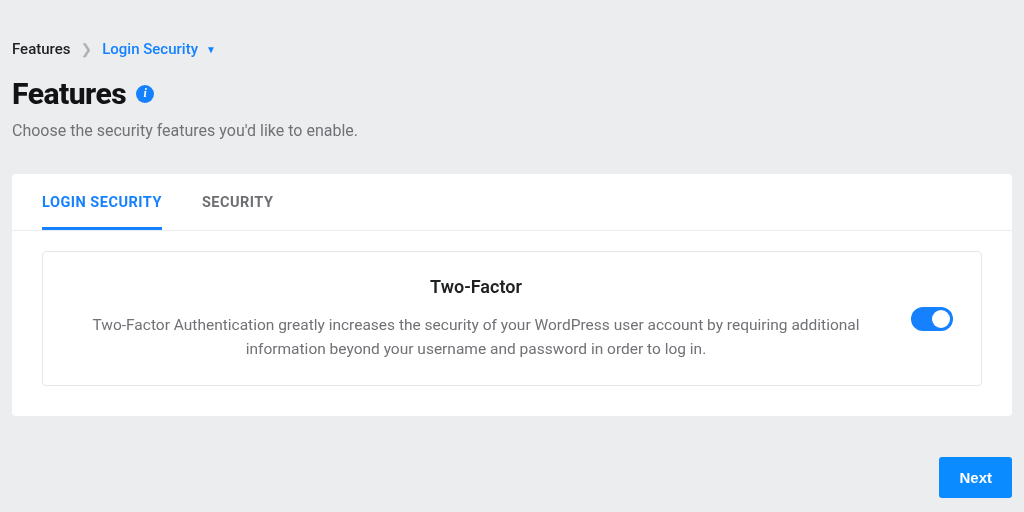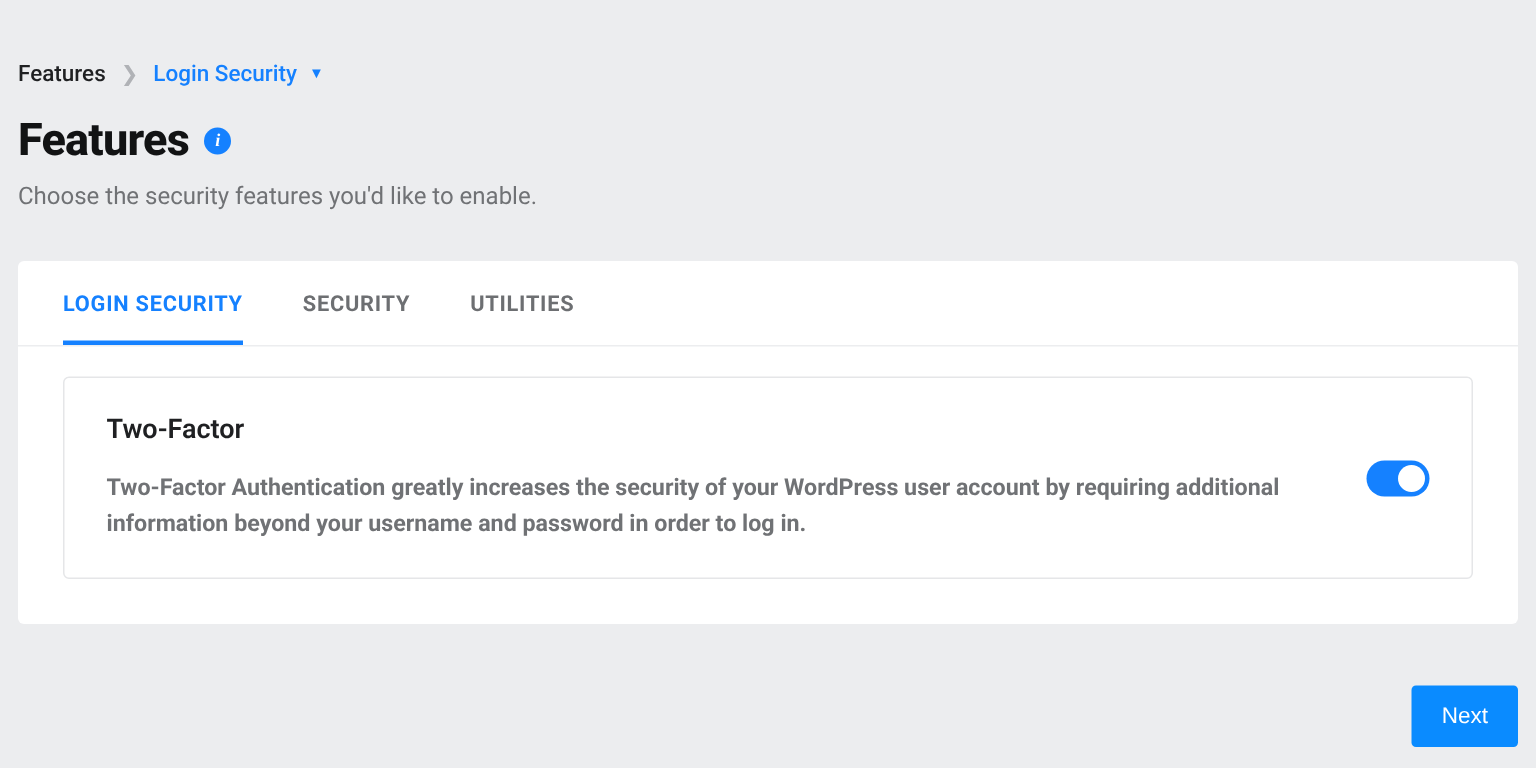--- a/index.html
+++ b/index.html
@@ -90,20 +90,21 @@
       color: #6d6f72;
       cursor: pointer;
       border-bottom: 3px solid transparent;
     }
     .tab.active {
       color: #1581ff;
       border-bottom-color: #1581ff;
     }
     .card-body {
       padding: 20px 30px 30px 30px;
+      text-align: center;
     }
     .feature-card {
       border: 1px solid #e5e6e8;
       border-radius: 4px;
       padding: 24px 28px;
       display: flex;
       align-items: center;
       gap: 30px;
     }
     .feature-text {
@@ -112,21 +113,20 @@
     .feature-title {
       font-size: 18px;
       font-weight: 600;
       color: #1f2022;
       margin-bottom: 16px;
     }
     .feature-desc {
       font-size: 15.5px;
       color: #707275;
       line-height: 1.55;
-      font-weight: bold;
     }
     .toggle {
       width: 42px;
       height: 24px;
       background: #1581ff;
       border-radius: 12px;
       position: relative;
       cursor: pointer;
       flex-shrink: 0;
     }
@@ -141,21 +141,21 @@
     }
     .footer {
       position: absolute;
       right: 12px;
       bottom: 14px;
     }
     .next-btn {
       background: #0a8bff;
       color: #fff;
       font-size: 15px;
-      font-weight: 400;
+      font-weight: 700;
       border: none;
       padding: 12px 20px;
       border-radius: 3px;
       cursor: pointer;
     }
   </style>
 </head>
 <body>
 
 <div class="container">
@@ -171,21 +171,20 @@
   <div class="page-title">
     <h1>Features</h1>
     <span class="info-icon">i</span>
   </div>
   <p class="subtitle">Choose the security features you'd like to enable.</p>
 
   <div class="card">
     <div class="tabs">
       <div class="tab active">LOGIN SECURITY</div>
       <div class="tab">SECURITY</div>
-      <div class="tab">UTILITIES</div>
     </div>
     <div class="card-body">
       <div class="feature-card">
         <div class="feature-text">
           <div class="feature-title">Two-Factor</div>
           <div class="feature-desc">Two-Factor Authentication greatly increases the security of your WordPress user account by requiring additional information beyond your username and password in order to log in.</div>
         </div>
         <div class="toggle">
           <div class="knob"></div>
         </div>

